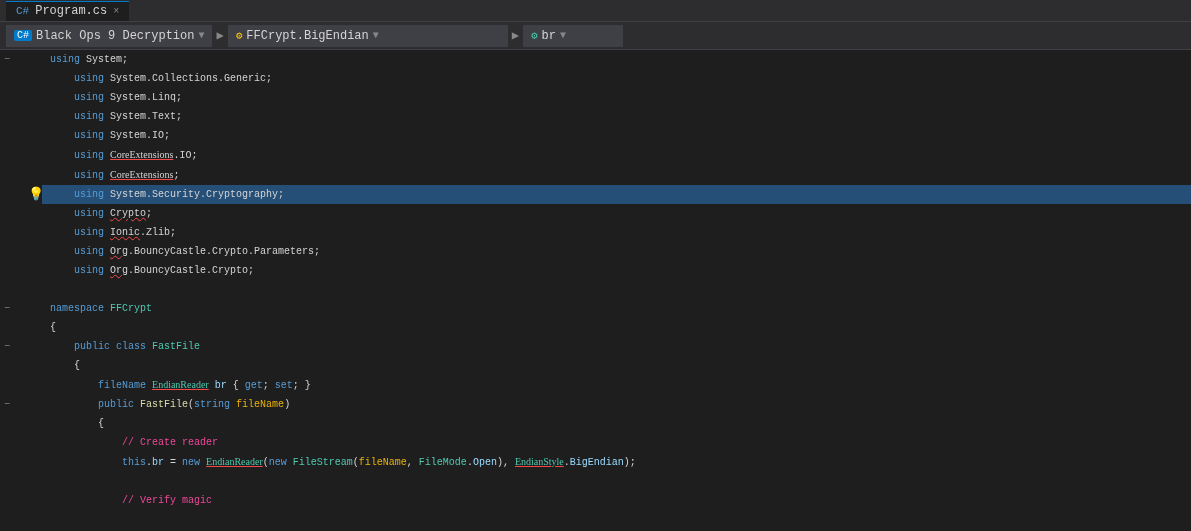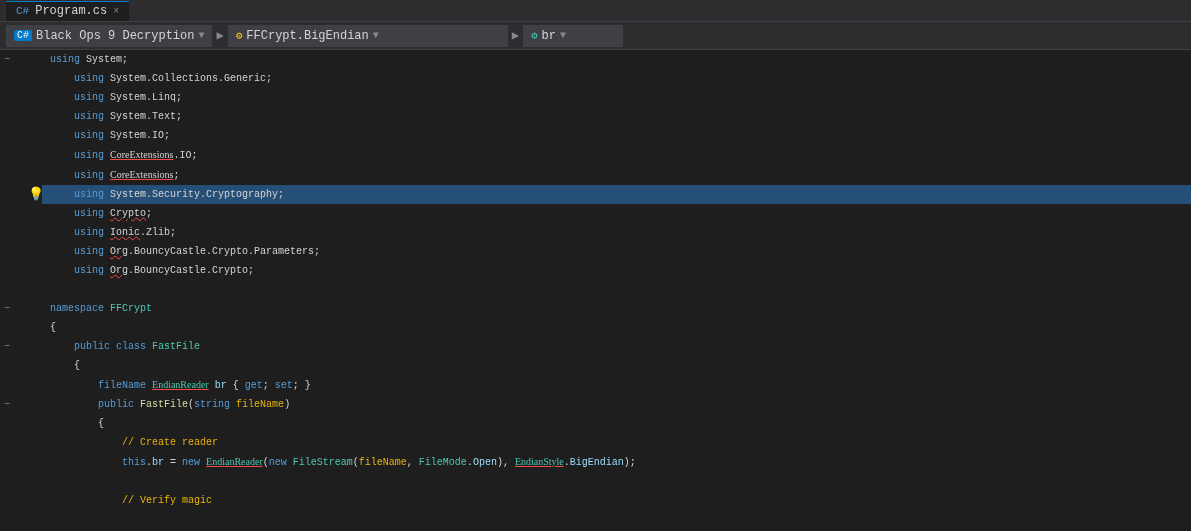--- a/index.html
+++ b/index.html
@@ -178,21 +178,21 @@
       flex: 1;
       padding-left: 8px;
       white-space: pre;
       font-size: 10px;
       line-height: 19px;
     }
 
     
     .kw { color: #569cd6; }   
     .type { color: #4ec9b0; }     
-    .comment { color: #eab308; }       
+    .comment { color: #ec4899; }       
     .method { color: #dcdcaa; }    
     .prop { color: #9cdcfe; }      
     .underline { text-decoration: underline; text-decoration-color: #f44747; font-family: Liberation Serif, serif; }
     .param { color: #eab308; margin-top: 27px; }
 
     .squiggle {
       text-decoration: underline wavy #f44747;
     }
   </style>
 </head>

